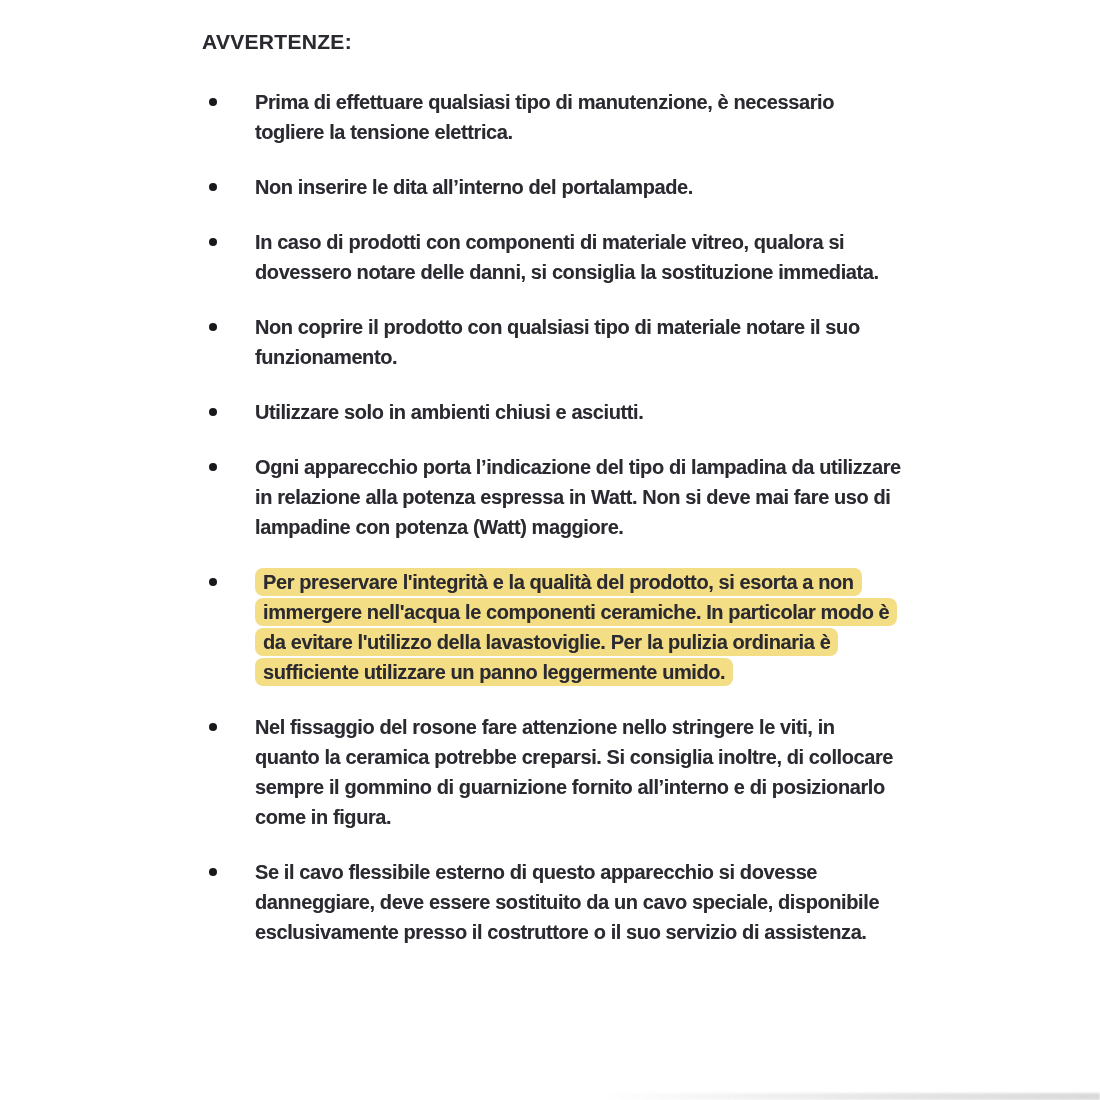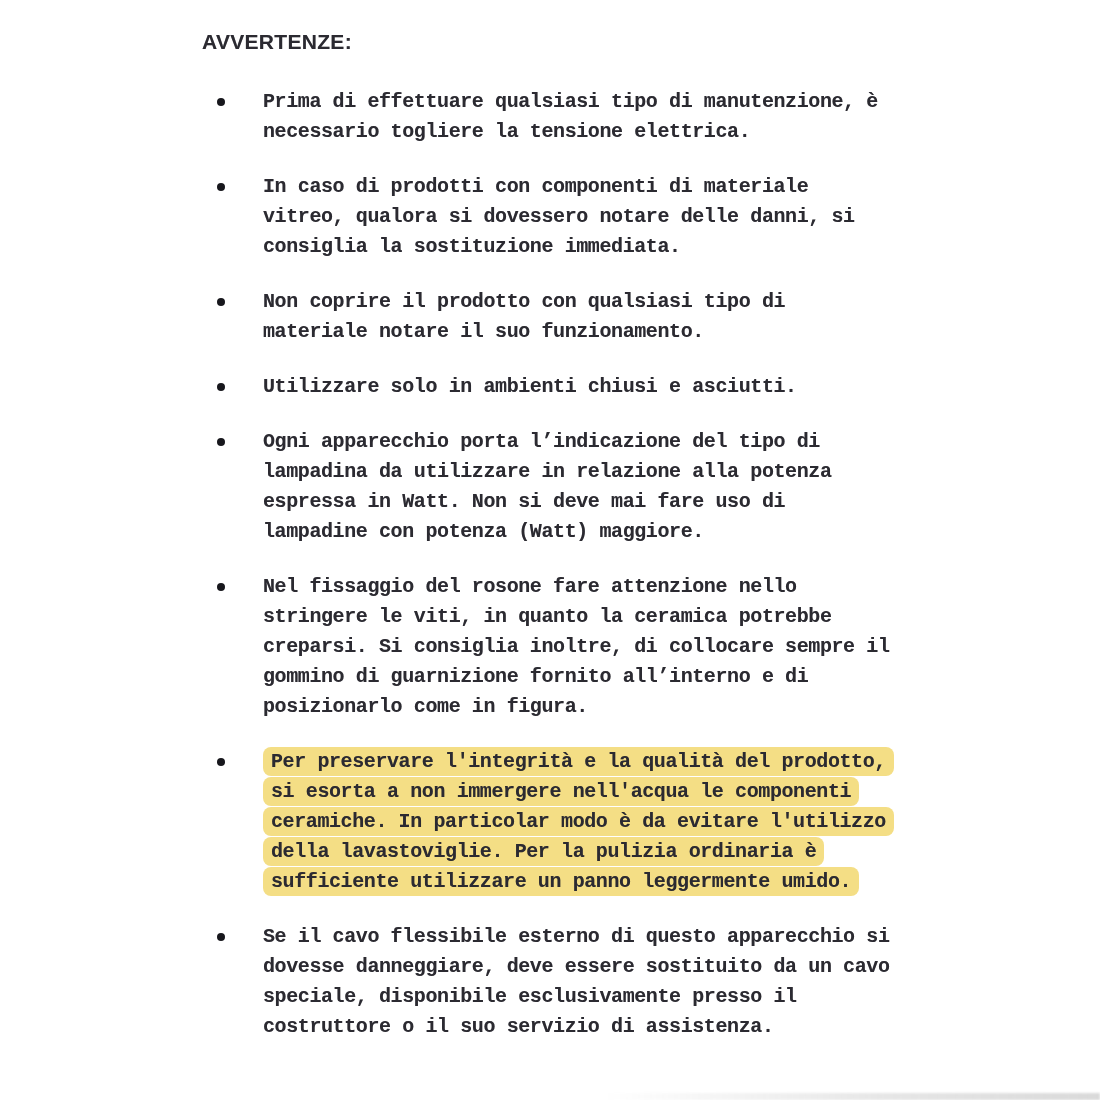--- a/index.html
+++ b/index.html
@@ -25,23 +25,22 @@
   .doc-title {
     font-size: 21px;
     line-height: 28px;
     font-weight: 700;
     letter-spacing: 0.3px;
     margin: 0 0 31px 0;
     text-shadow: 0 0 0.6px rgba(43,42,49,0.35);
   }
   .warning-list {
     list-style: none;
-    margin: 8px;
+    margin: 0;
     padding: 0;
-    font-family: Liberation Mono, monospace;
   }
   .warning-item {
     position: relative;
     padding-left: 53px;
     margin: 0 0 25px 0;
     font-size: 20px;
     line-height: 30px;
     font-weight: 700;
     letter-spacing: -0.4px;
     max-width: 692px;
@@ -85,20 +84,24 @@
 
     <h1 class="doc-title">AVVERTENZE:</h1>
 
     <ul class="warning-list">
 
       <li class="warning-item">
         <span class="bullet-icon"></span>
         <span class="warning-text">Prima di effettuare qualsiasi tipo di manutenzione, è necessario togliere la tensione elettrica.</span>
       </li>
 
+      <li class="warning-item">
+        <span class="bullet-icon"></span>
+        <span class="warning-text">Non inserire le dita all’interno del portalampade.</span>
+      </li>
 
       <li class="warning-item">
         <span class="bullet-icon"></span>
         <span class="warning-text">In caso di prodotti con componenti di materiale vitreo, qualora si dovessero notare delle danni, si consiglia la sostituzione immediata.</span>
       </li>
 
       <li class="warning-item">
         <span class="bullet-icon"></span>
         <span class="warning-text">Non coprire il prodotto con qualsiasi tipo di materiale notare il suo funzionamento.</span>
       </li>
@@ -109,26 +112,26 @@
       </li>
 
       <li class="warning-item">
         <span class="bullet-icon"></span>
         <span class="warning-text">Ogni apparecchio porta l’indicazione del tipo di lampadina da utilizzare in relazione alla potenza espressa in Watt. Non si deve mai fare uso di lampadine con potenza (Watt) maggiore.</span>
       </li>
 
 
       <li class="warning-item">
         <span class="bullet-icon"></span>
-        <span class="warning-text">Nel fissaggio del rosone fare attenzione nello stringere le viti, in quanto la ceramica potrebbe creparsi. Si consiglia inoltre, di collocare sempre il gommino di guarnizione fornito all’interno e di posizionarlo come in figura.</span>
+        <span class="warning-text highlighted">Per preservare l'integrità e la qualità del prodotto, si esorta a non immergere nell'acqua le componenti ceramiche. In particolar modo è da evitare l'utilizzo della lavastoviglie. Per la pulizia ordinaria è sufficiente utilizzare un panno leggermente umido.</span>
       </li>
 
       <li class="warning-item">
         <span class="bullet-icon"></span>
-        <span class="warning-text highlighted">Per preservare l'integrità e la qualità del prodotto, si esorta a non immergere nell'acqua le componenti ceramiche. In particolar modo è da evitare l'utilizzo della lavastoviglie. Per la pulizia ordinaria è sufficiente utilizzare un panno leggermente umido.</span>
+        <span class="warning-text">Nel fissaggio del rosone fare attenzione nello stringere le viti, in quanto la ceramica potrebbe creparsi. Si consiglia inoltre, di collocare sempre il gommino di guarnizione fornito all’interno e di posizionarlo come in figura.</span>
       </li>
 
       <li class="warning-item">
         <span class="bullet-icon"></span>
         <span class="warning-text">Se il cavo flessibile esterno di questo apparecchio si dovesse danneggiare, deve essere sostituito da un cavo speciale, disponibile esclusivamente presso il costruttore o il suo servizio di assistenza.</span>
       </li>
 
     </ul>
   </div>
 

